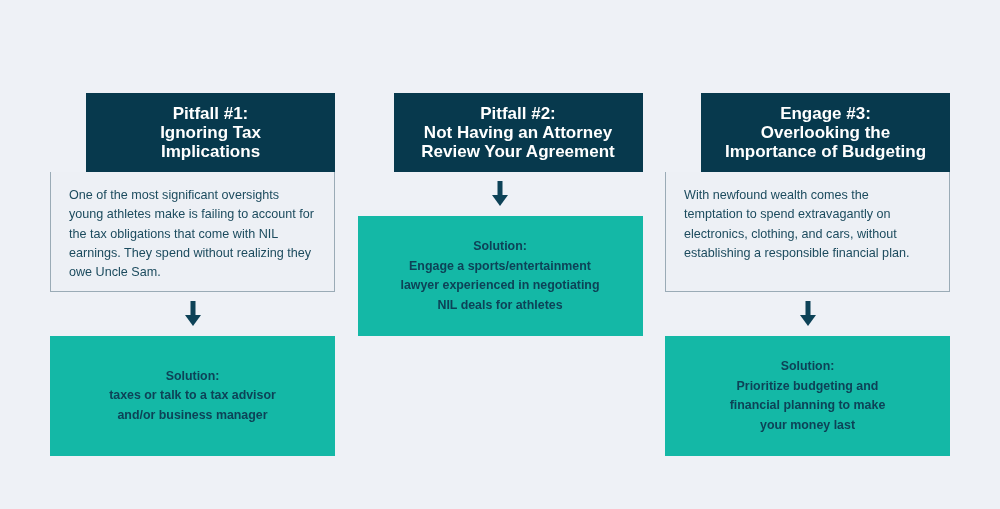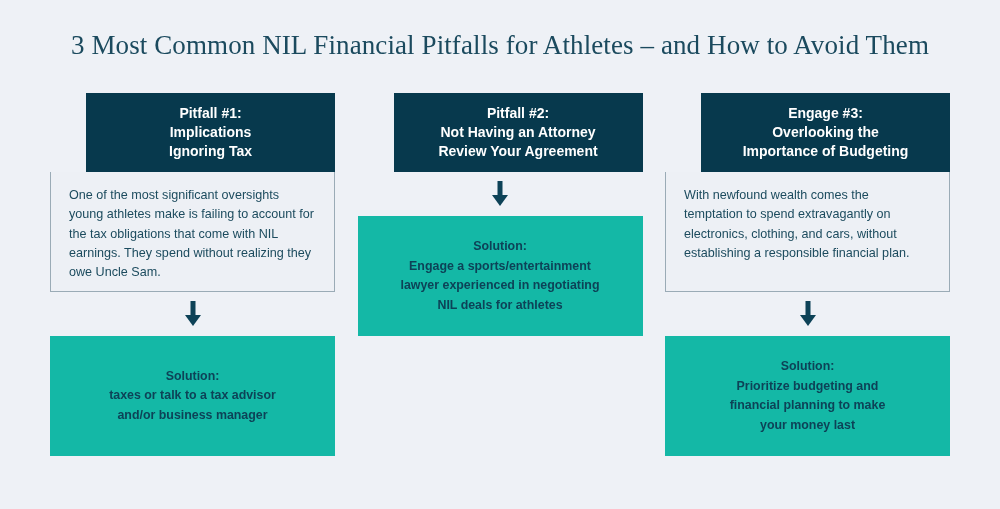--- a/index.html
+++ b/index.html
@@ -42,21 +42,21 @@
   }
   .column {
     width: 285px;
     display: flex;
     flex-direction: column;
     align-items: stretch;
   }
   .card-header {
     background: #07394d;
     color: #ffffff;
-    font-size: 14px;
+    font-size: 17px;
     font-weight: bold;
     line-height: 19px;
     text-align: center;
     padding: 14px 10px 15px 10px;
     box-sizing: border-box;
     height: 79px;
     display: flex;
     flex-direction: column;
     justify-content: center;
     margin-left: 36px;
@@ -97,29 +97,28 @@
     flex-direction: column;
     justify-content: center;
   }
   .solution-box .sline { display: block; }
 </style>
 </head>
 <body>
 
 <div class="infographic">
 
-  <div class="page-title">3 Most Common NIL Financial Pitfalls for Athletes – and How to Avoid Them</div>
 
   <div class="columns">
 
     <div class="column">
       <div class="card-header">
         <span class="hline">Pitfall #1:</span>
+        <span class="hline">Ignoring Tax</span>
         <span class="hline">Implications</span>
-        <span class="hline">Ignoring Tax</span>
       </div>
       <div class="card-body">One of the most significant oversights young athletes make is failing to account for the tax obligations that come with NIL earnings. They spend without realizing they owe Uncle Sam.</div>
       <div class="arrow-wrap">
         <svg class="arrow-icon" width="18" height="26" viewBox="0 0 18 26">
           <rect x="6.5" y="0" width="5" height="15" fill="#0d4257"></rect>
           <polygon points="1,14 17,14 9,25" fill="#0d4257"></polygon>
         </svg>
       </div>
       <div class="solution-box">
         <span class="sline">Solution:</span>

